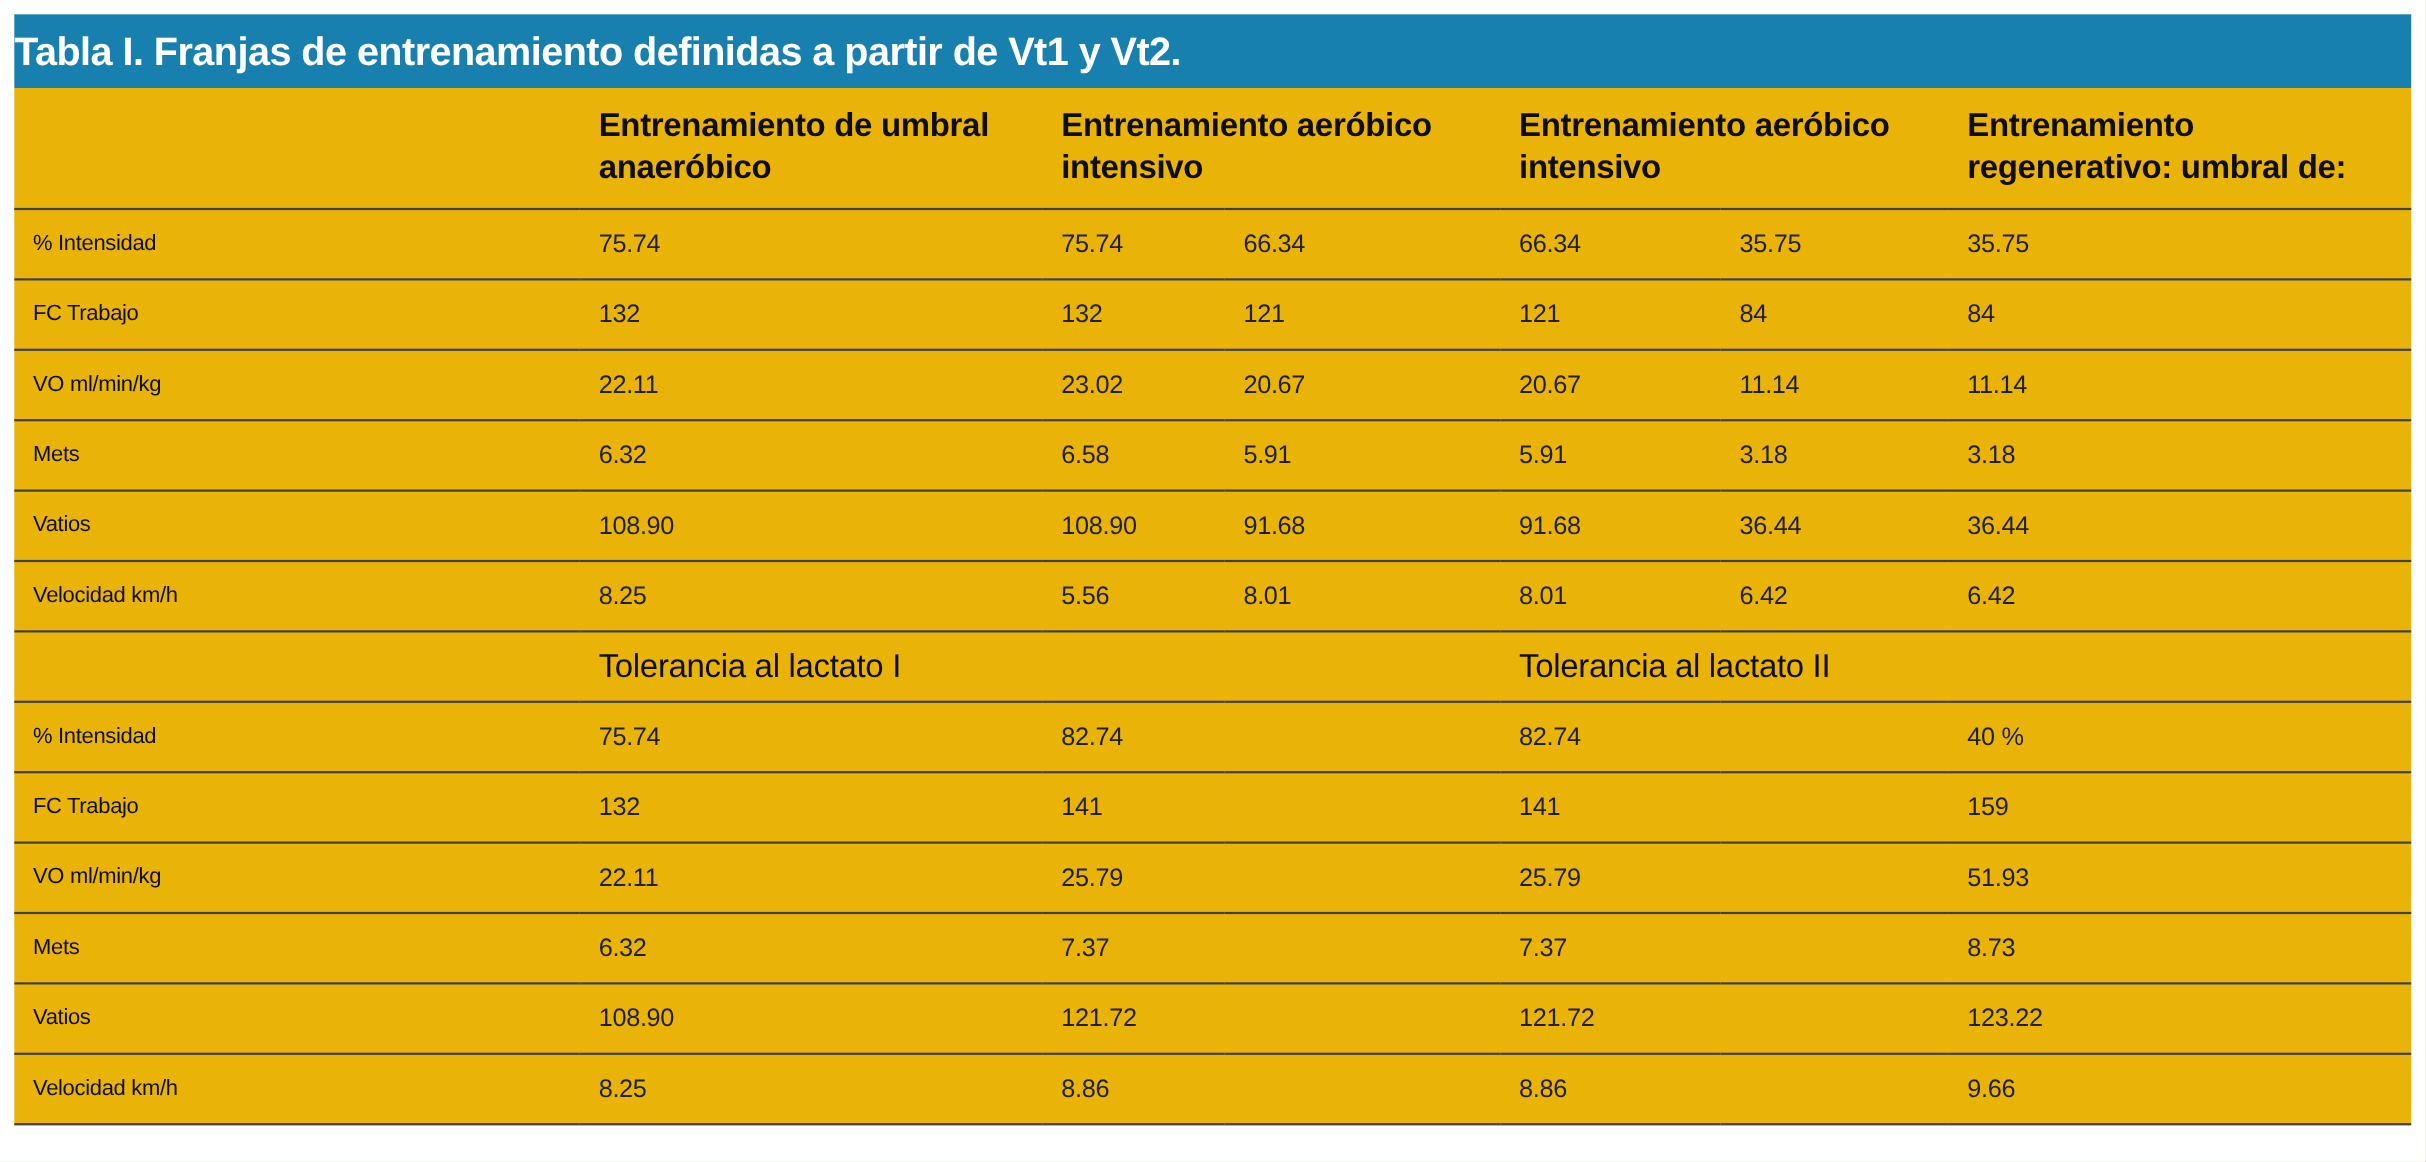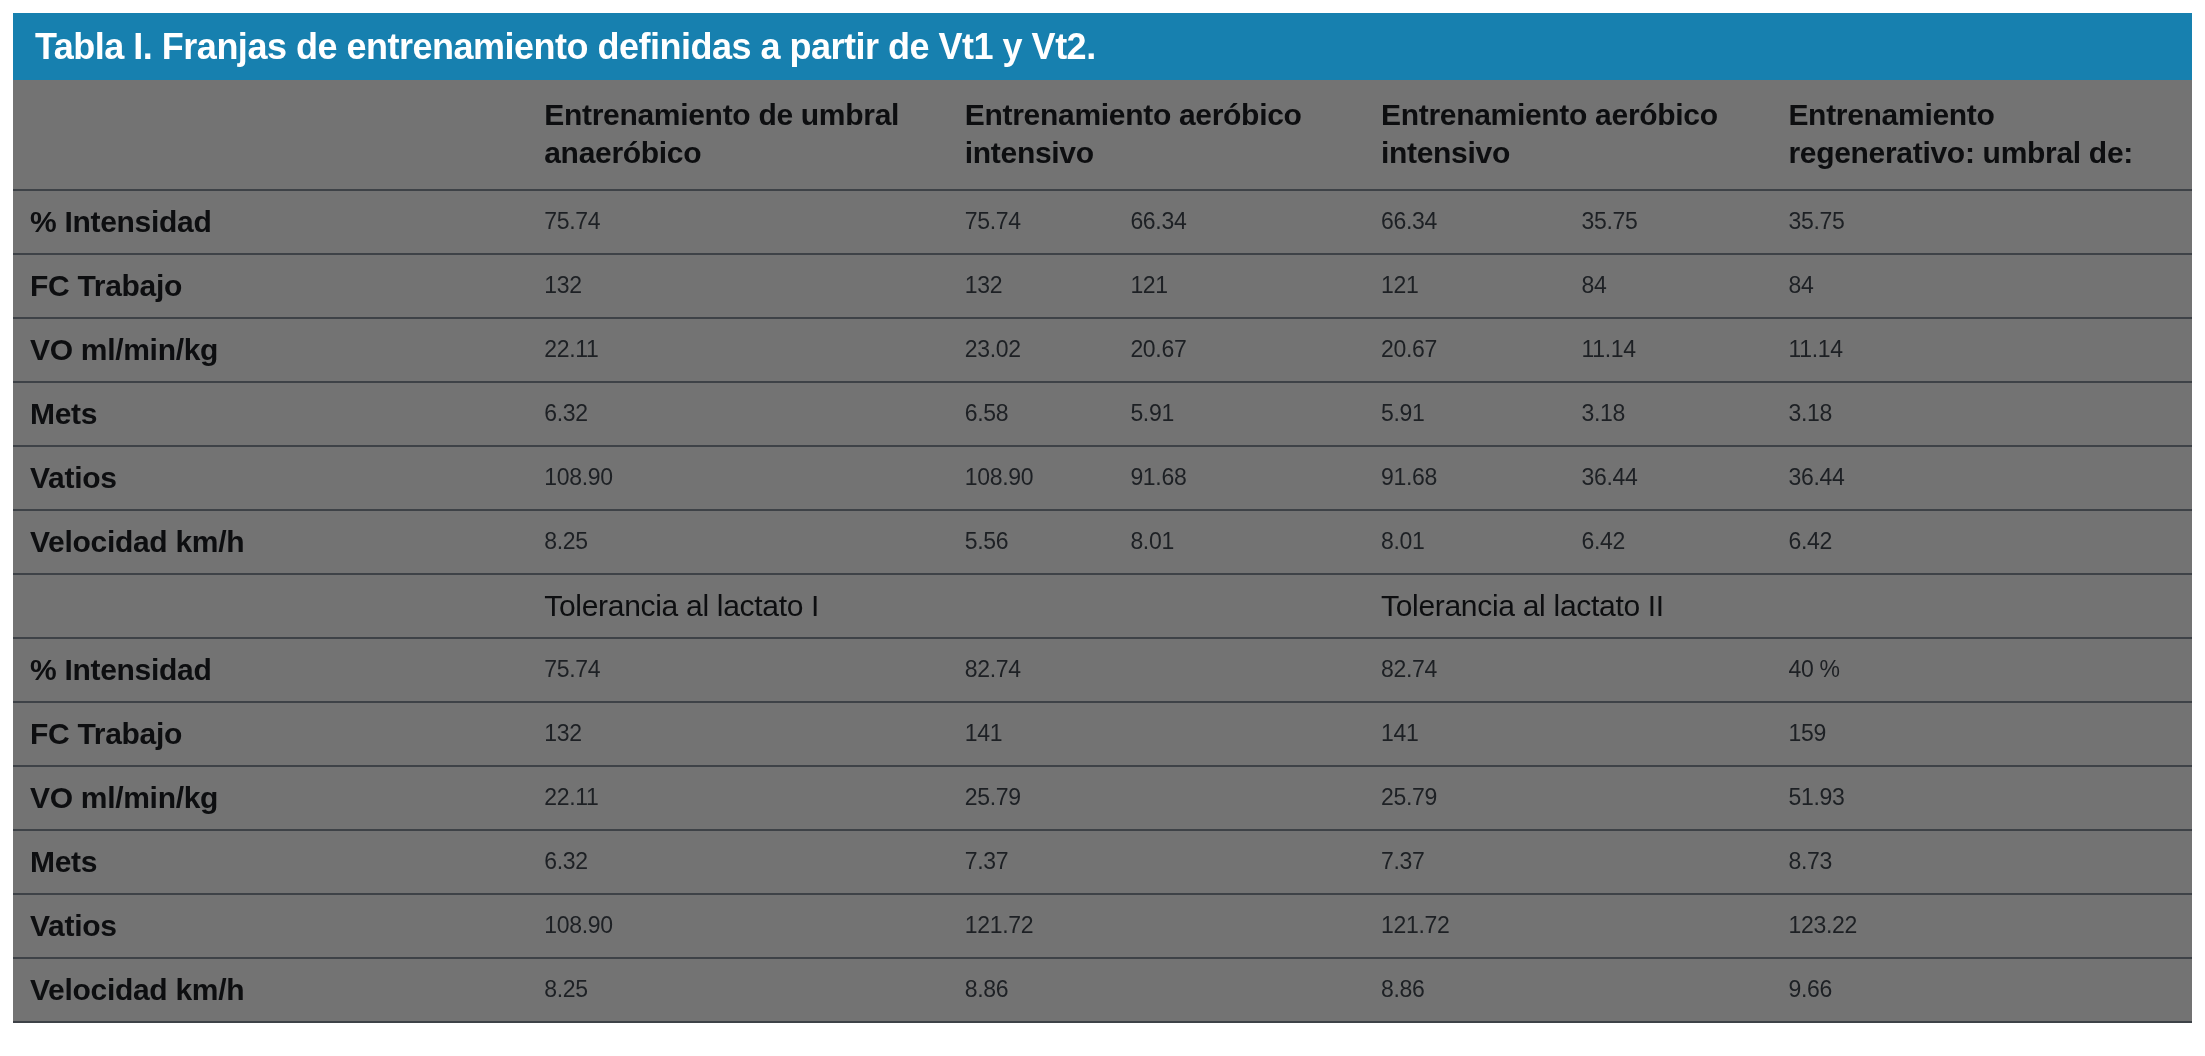--- a/index.html
+++ b/index.html
@@ -18,36 +18,35 @@
   .panel {
     position: absolute;
     left: 13px;
     top: 13px;
     width: 2179px;
   }
   .title-bar {
     background: #1780af;
     height: 67px;
     line-height: 67px;
-    padding-left: 22px;
     box-sizing: border-box;
     overflow: hidden;
   }
   .title-bar .title-text {
     color: #ffffff;
     font-size: 36px;
     font-weight: 700;
     letter-spacing: -0.5px;
     white-space: nowrap;
   }
   table.zones {
     width: 100%;
     border-collapse: collapse;
     table-layout: fixed;
-    background: #737373;
+    background: #eab308;
     color: #16181b;
   }
   table.zones td, table.zones th {
     padding: 0 6px 0 17px;
     text-align: left;
     vertical-align: middle;
     box-sizing: border-box;
     overflow: hidden;
   }
   tr.col-headers th {
@@ -67,22 +66,22 @@
     letter-spacing: -0.3px;
     height: 64px;
     border-bottom: 2px solid #3e4247;
     color: #0d0e10;
   }
   tr.data td {
     height: 64px;
     border-bottom: 2px solid #3e4247;
   }
   td.rlabel {
-    font-size: 30px;
-    font-weight: 700;
+    font-size: 20px;
+    font-weight: 400;
     letter-spacing: -0.3px;
     color: #0d0e10;
   }
   td.val {
     font-size: 23px;
     font-weight: 400;
     letter-spacing: -0.3px;
     color: #1d2024;
   }
 </style>

